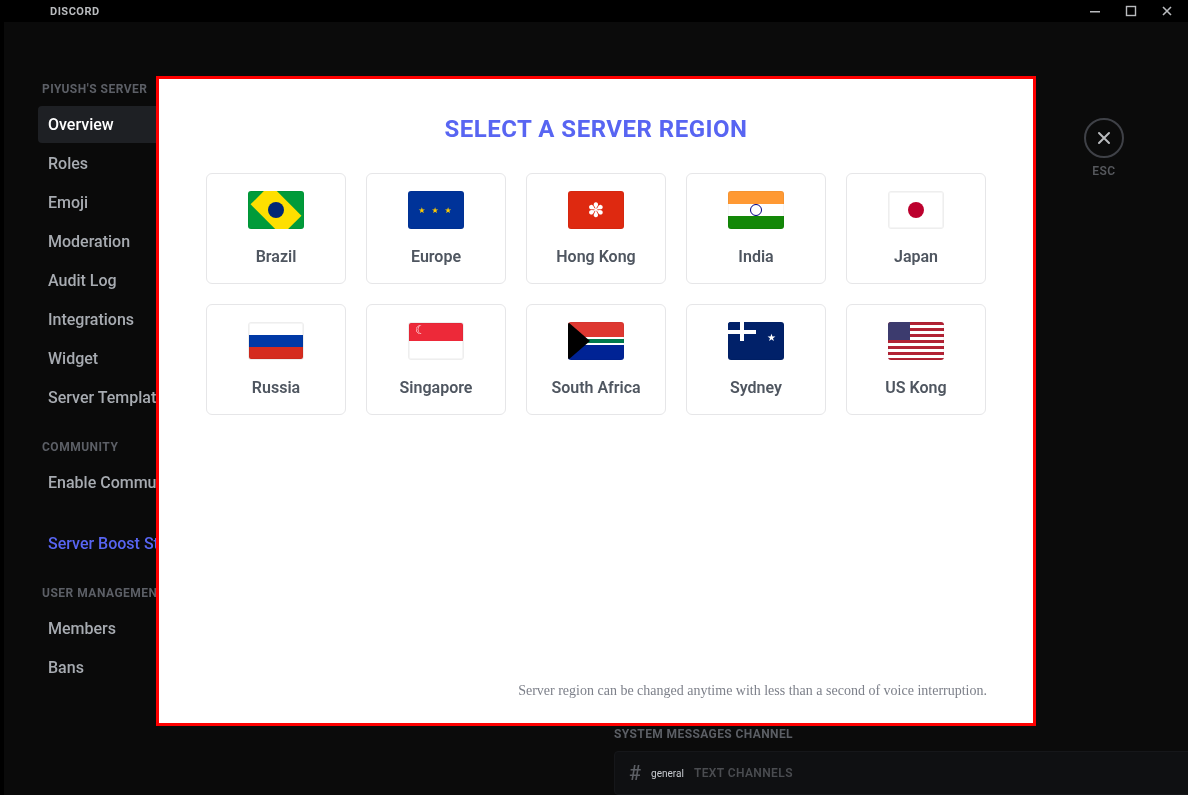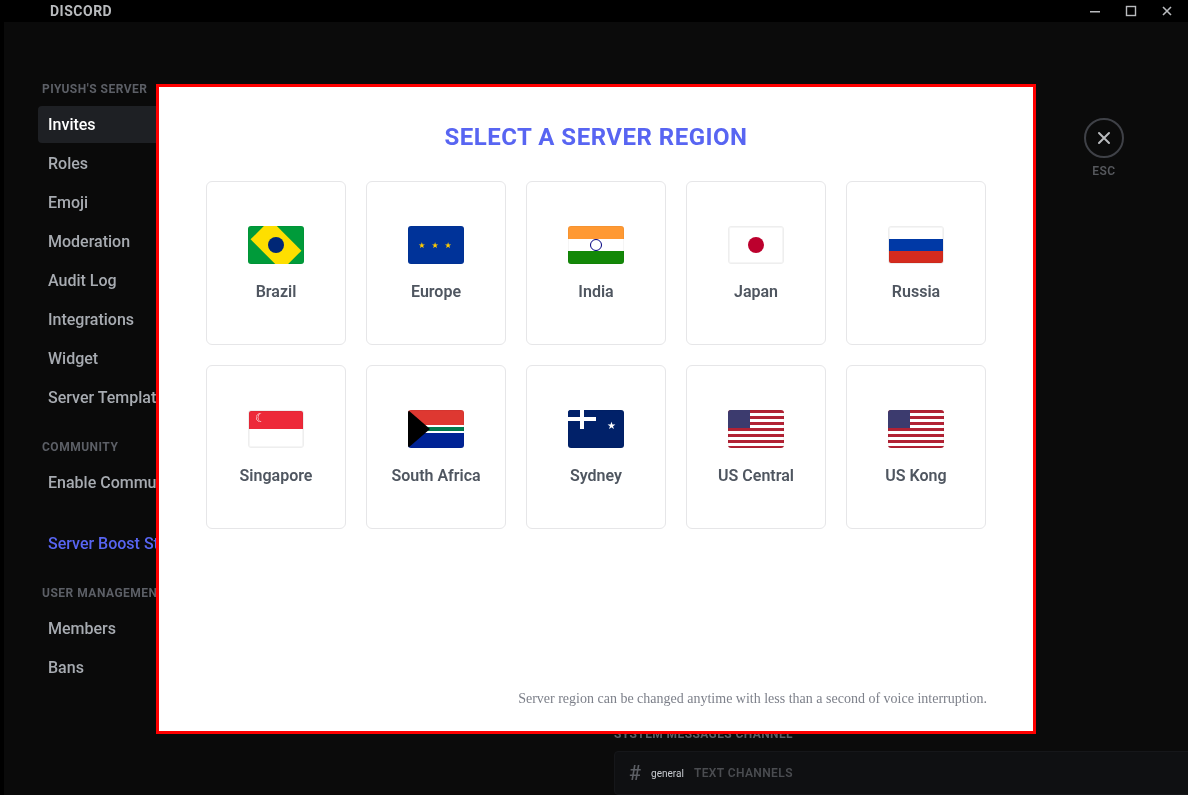--- a/index.html
+++ b/index.html
@@ -1,42 +1,42 @@
 <!DOCTYPE html>
 <html><head>
 <meta charset="utf-8">
 <style>
 * { margin:0; padding:0; box-sizing:border-box; font-family: -apple-system, BlinkMacSystemFont, "Segoe UI", Roboto, Helvetica, Arial, sans-serif; }
 body { background:#000; width:1188px; height:795px; overflow:hidden; position:relative; color:#b9bbbe; }
 .titlebar { height:22px; background:#000; display:flex; align-items:center; padding:0 8px; }
-.titlebar .brand { font-size:14px; font-weight:700; letter-spacing:0.5px; color:#b9bbbe;padding-left:42px; }
+.titlebar .brand { font-size:11px; font-weight:700; letter-spacing:0.5px; color:#b9bbbe;padding-left:42px; }
 .titlebar .winctrls { margin-left:auto; display:flex; gap:18px; padding-right:4px; }
 .titlebar .winctrls span { color:#b9bbbe; font-size:14px; cursor:pointer; line-height:1; display:inline-flex; align-items:center; justify-content:center; width:18px; height:18px; }
 .app { position:absolute; top:22px; left:0; right:0; bottom:0; background:#0a0a0a; display:flex; }
 .guilds-col { width:4px; background:#000; }
 .sidebar { width:276px; background:#0a0a0a; padding:60px 10px 2px 34px; overflow:hidden; }
 .side-section { margin-bottom:24px; }
 .side-heading { font-size:12px; font-weight:700; letter-spacing:0.5px; color:#5c5f66; margin:0 0 10px 4px; text-transform:uppercase; }
 .side-item { font-size:16px; font-weight:500; color:#a7abb1; padding:9px 10px; border-radius:4px; cursor:pointer; margin-bottom:2px; }
 .side-item.selected { background:#1e2024; color:#fff; }
 .side-item.boost { color:#5865f2; }
 .content { flex:1; background:#0b0b0b; position:relative; padding:40px 40px 0 60px; overflow:hidden; }
 .close-circle { position:absolute; top:96px; right:64px; display:flex; flex-direction:column; align-items:center; gap:6px; }
 .close-circle .ring { width:40px; height:40px; border:2px solid #3f4147; border-radius:50%; display:flex; align-items:center; justify-content:center; color:#b9bbbe; font-size:18px; cursor:pointer; }
 .close-circle .esc { font-size:12px; font-weight:600; color:#56585d; letter-spacing:0.5px; }
 .sys-block { position:absolute; left:334px; bottom:0; width:710px; }
 .sys-label { font-size:12px; font-weight:700; color:#5b5e64; letter-spacing:0.4px; margin-bottom:10px; }
 .sys-field { background:#0f1012; border:1px solid #16171a; border-radius:4px; height:44px; display:flex; align-items:center; padding:0 14px; color:#7d8088; gap:10px; }
 .sys-field .hash { color:#5b5e64; font-size:20px; font-weight:500; }
 .sys-field .chn { color:#c9ccd1; font-size:10px; }
 .sys-field .sub { color:#4a4c50; font-size:12px; font-weight:600; letter-spacing:0.4px; }
-.modal { position:absolute; left:156px; top:84px; width:880px; height:650px; background:#fff; border:3px solid #ff0000; display:flex; flex-direction:column; padding:36px 46px 24px 46px; }
+.modal { position:absolute; left:156px; top:76px; width:880px; height:650px; background:#fff; border:3px solid #ff0000; display:flex; flex-direction:column; padding:36px 46px 24px 46px; }
 .modal-title { text-align:center; font-size:24px; font-weight:700; color:#5865f2; letter-spacing:0.5px; margin-bottom:30px; }
 .region-grid { display:grid; grid-template-columns:repeat(5, 140px); gap:20px; justify-content:center; }
-.region-card { width:140px; height:164px; border:1px solid #e6e6e8; border-radius:6px; display:flex; flex-direction:column; align-items:center; justify-content:center; gap:18px; cursor:pointer; background:#fff; }
+.region-card { width:140px; height:111px; border:1px solid #e6e6e8; border-radius:6px; display:flex; flex-direction:column; align-items:center; justify-content:center; gap:18px; cursor:pointer; background:#fff; }
 .region-name { font-size:16px; font-weight:600; color:#4f5660; }
 .flag { width:56px; height:38px; border-radius:3px; background:#ddd; position:relative; overflow:hidden; box-shadow:0 0 0 1px rgba(0,0,0,0.04) inset; }
 .modal-footer { margin-top:auto; text-align:right; font-size:14px; color:#7d808a; padding-top:20px;font-family:Liberation Serif, serif; }
 
 .flag-brazil { background:#009b3a; }
 .flag-brazil::before { content:""; position:absolute; left:50%; top:50%; width:44px; height:28px; background:#fedf00; transform:translate(-50%,-50%) rotate(45deg); }
 .flag-brazil::after { content:""; position:absolute; left:50%; top:50%; width:16px; height:16px; background:#002776; border-radius:50%; transform:translate(-50%,-50%); }
 .flag-europe { background:#003399; }
 .flag-europe::after { content:"★ ★ ★"; position:absolute; left:0; right:0; top:50%; transform:translateY(-50%); text-align:center; color:#ffcc00; font-size:8px; letter-spacing:2px; }
 .flag-hk { background:#de2910; }
@@ -86,21 +86,21 @@
   </div>
 </div>
 
 <div class="app">
   <div class="guilds-col"></div>
 
   <div class="sidebar">
     <div class="side-section">
       <div class="side-heading">PIYUSH'S SERVER</div>
       <div id="sec1">
-          <div class="side-item selected">Invites</div>
+          <div class="side-item selected">Overview</div>
           <div class="side-item">Roles</div>
           <div class="side-item">Emoji</div>
           <div class="side-item">Moderation</div>
           <div class="side-item">Audit Log</div>
           <div class="side-item">Integrations</div>
           <div class="side-item">Widget</div>
           <div class="side-item">Server Template</div>
         </div>
     </div>
     <div class="side-section">
@@ -148,20 +148,24 @@
   <div class="region-grid" id="region-grid">
       <div class="region-card">
         <div class="flag flag-brazil"></div>
         <div class="region-name">Brazil</div>
       </div>
       <div class="region-card">
         <div class="flag flag-europe"></div>
         <div class="region-name">Europe</div>
       </div>
       <div class="region-card">
+        <div class="flag flag-hk"></div>
+        <div class="region-name">Hong Kong</div>
+      </div>
+      <div class="region-card">
         <div class="flag flag-india"></div>
         <div class="region-name">India</div>
       </div>
       <div class="region-card">
         <div class="flag flag-japan"></div>
         <div class="region-name">Japan</div>
       </div>
       <div class="region-card">
         <div class="flag flag-russia"></div>
         <div class="region-name">Russia</div>
@@ -173,21 +177,17 @@
       <div class="region-card">
         <div class="flag flag-sa"></div>
         <div class="region-name">South Africa</div>
       </div>
       <div class="region-card">
         <div class="flag flag-sydney"></div>
         <div class="region-name">Sydney</div>
       </div>
       <div class="region-card">
         <div class="flag flag-us"></div>
-        <div class="region-name">US Central</div>
-      </div>
-      <div class="region-card">
-        <div class="flag flag-us"></div>
         <div class="region-name">US Kong</div>
       </div>
     </div>
   <div class="modal-footer">Server region can be changed anytime with less than a second of voice interruption.</div>
 </div>
 
 </body></html>

